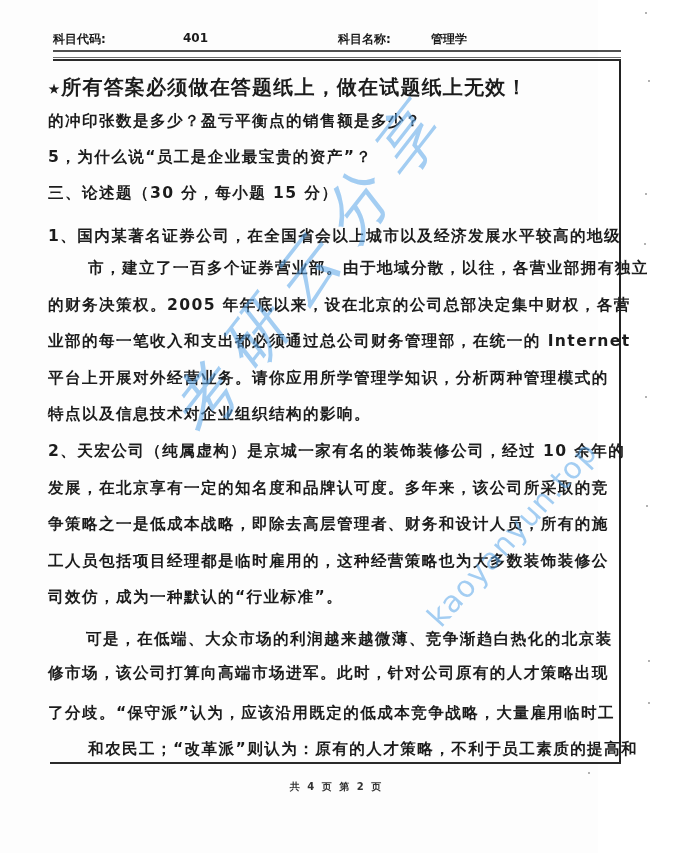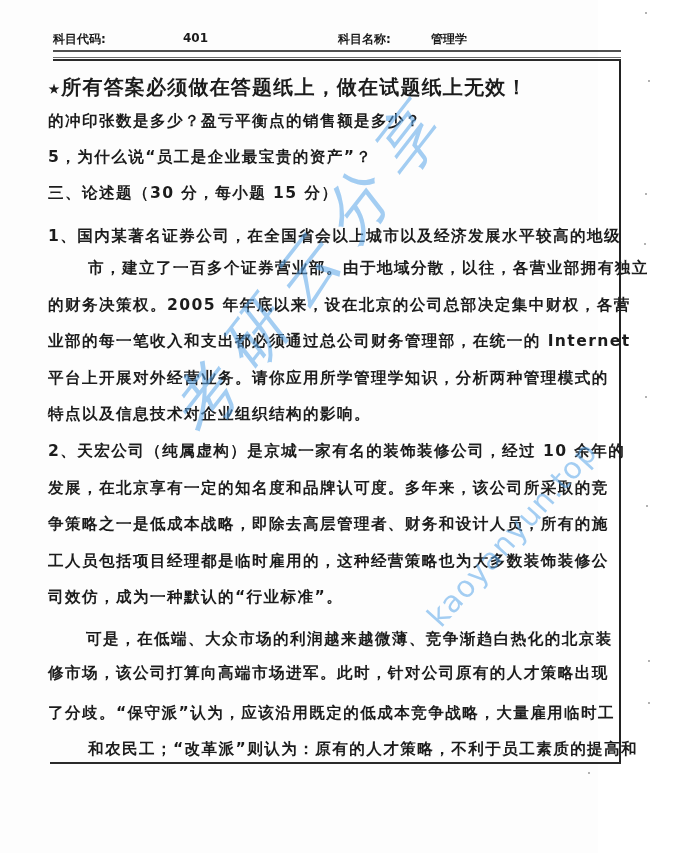--- a/index.html
+++ b/index.html
@@ -166,20 +166,21 @@
     <div class="line" style="top:412px;">发展，在北京享有一定的知名度和品牌认可度。多年来，该公司所采取的竞</div>
     <div class="line" style="top:448px;">争策略之一是低成本战略，即除去高层管理者、财务和设计人员，所有的施</div>
     <div class="line" style="top:485px;">工人员包括项目经理都是临时雇用的，这种经营策略也为大多数装饰装修公</div>
     <div class="line" style="top:521px;">司效仿，成为一种默认的“行业标准”。</div>
     <div class="line indent" style="top:563px;">可是，在低端、大众市场的利润越来越微薄、竞争渐趋白热化的北京装</div>
     <div class="line" style="top:597px;">修市场，该公司打算向高端市场进军。此时，针对公司原有的人才策略出现</div>
     <div class="line" style="top:637px;">了分歧。“保守派”认为，应该沿用既定的低成本竞争战略，大量雇用临时工</div>
     <div class="line" style="top:673px;margin-left:40px;">和农民工；“改革派”则认为：原有的人才策略，不利于员工素质的提高和</div>
   </div>
 
+  <div class="footer">共 4 页 第 2 页</div>
 
   <div class="wm wm-cn">考研云分享</div>
   <div class="wm wm-url">kaoyanyun.top</div>
 
   <span class="speck" style="left:645px;top:12px;"></span>
   <span class="speck" style="left:648px;top:80px;"></span>
   <span class="speck" style="left:645px;top:193px;"></span>
   <span class="speck" style="left:644px;top:243px;"></span>
   <span class="speck" style="left:645px;top:396px;"></span>
   <span class="speck" style="left:646px;top:505px;"></span>

